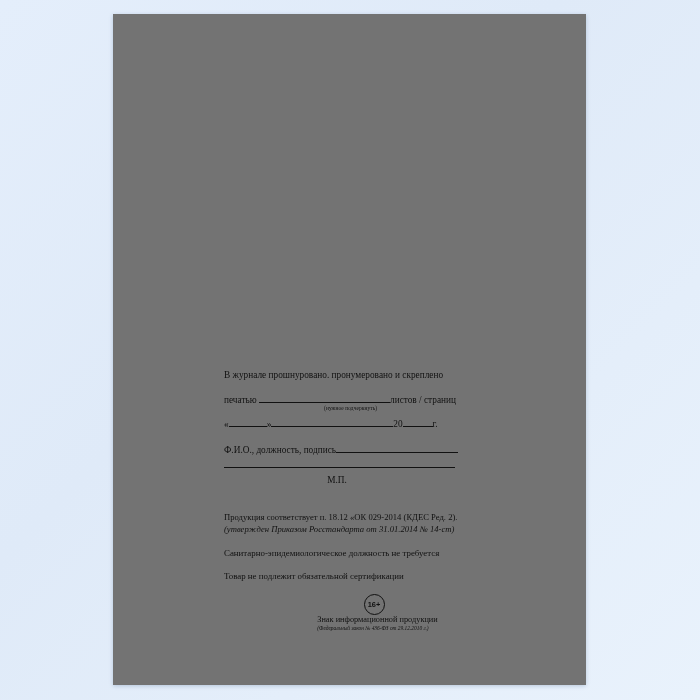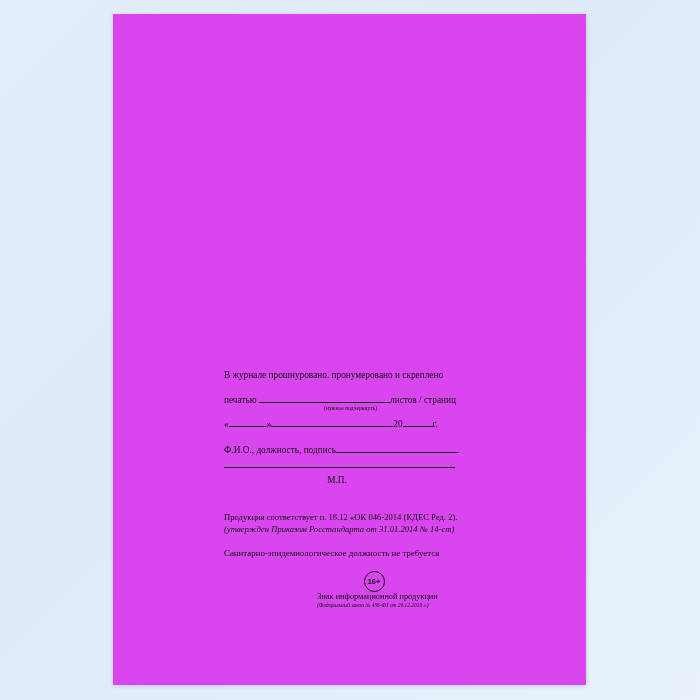--- a/index.html
+++ b/index.html
@@ -18,21 +18,21 @@
     left: 0; top: 0;
     width: 700px; height: 700px;
     background: linear-gradient(135deg, #e4eefb 0%, #dfeaf8 40%, #e9f2fc 100%);
   }
   .page {
     position: absolute;
     left: 113px;
     top: 14px;
     width: 473px;
     height: 671px;
-    background: #d946ef;
+    background: #737373;
     box-shadow: 0 1px 4px rgba(80,110,150,0.30);
   }
   .content {
     position: absolute;
     left: 111px;
     top: 355px;
     width: 300px;
     color: #111111;
   }
   .line {
@@ -149,25 +149,26 @@
 
     <div class="fio">
       <span>Ф.И.О., должность, подпись</span><span class="rule r-long"></span>
     </div>
 
     <div class="longrule"></div>
 
     <div class="mp">М.П.</div>
 
     <div class="block2">
-      <div>Продукция соответствует п. 18.12 «ОК 046-2014 (КДЕС Ред. 2).</div>
+      <div>Продукция соответствует п. 18.12 «ОК 029-2014 (КДЕС Ред. 2).</div>
       <div class="it">(утвержден Приказом Росстандарта от 31.01.2014 № 14-ст)</div>
     </div>
 
     <div class="para">Санитарно-эпидемиологическое должность не требуется</div>
+    <div class="para">Товар не подлежит обязательной сертификации</div>
 
     <div class="agebar">
       <div class="age-circle">16+</div>
       <div class="age-text">
         <div class="age-title">Знак информационной продукции</div>
         <div class="age-sub">(Федеральный закон № 436-ФЗ от 29.12.2010 г.)</div>
       </div>
     </div>
 
   </div>

